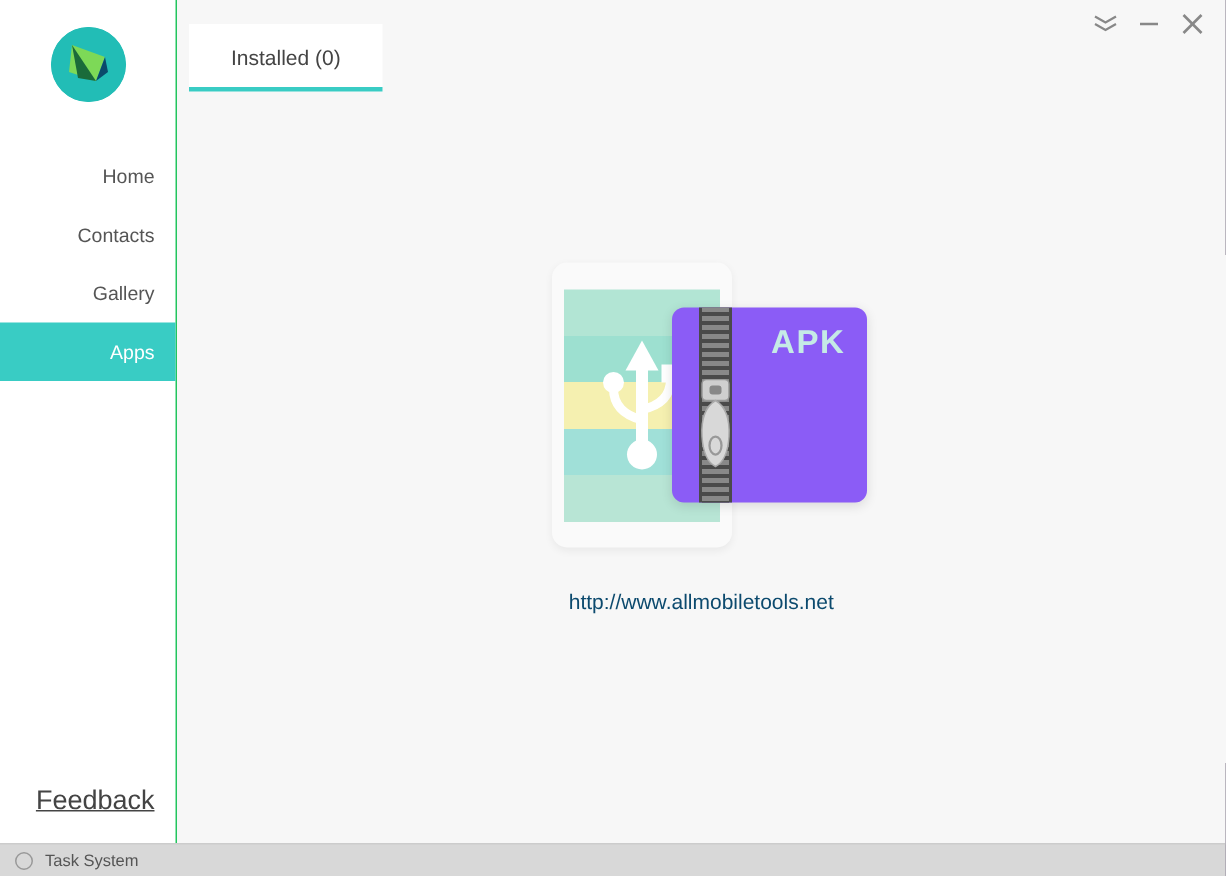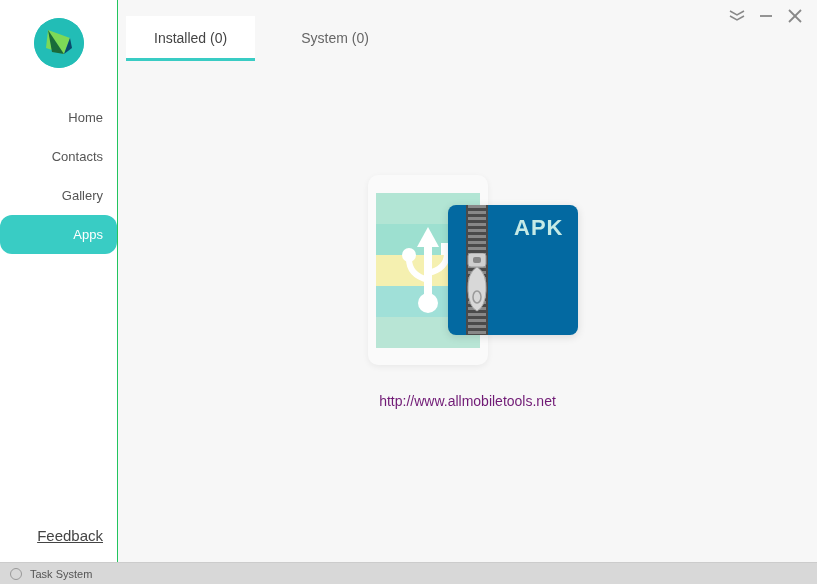--- a/index.html
+++ b/index.html
@@ -43,27 +43,26 @@
     .nav-item {
       text-align: right;
       padding: 12px 14px 12px 8px;
       font-size: 13px;
       color: #555;
       cursor: pointer;
     }
     .nav-item.active {
       background: #39ccc4;
       color: #fff;
-      border-radius: 12px;
     }
     .sidebar-spacer { flex: 1; }
     .feedback {
       text-align: right;
       padding: 10px 14px 18px 8px;
-      font-size: 15px;
+      font-size: 18px;
       color: #444;
       text-decoration: underline;
       cursor: pointer;
     }
     .content {
       flex: 1;
       background: #f7f7f7;
       display: flex;
       flex-direction: column;
       position: relative;
@@ -140,21 +139,21 @@
       display: flex;
       align-items: center;
       justify-content: center;
     }
     .apk-card {
       position: absolute;
       left: 90px;
       top: 30px;
       width: 130px;
       height: 130px;
-      background: #0369a1;
+      background: #8b5cf6;
       border-radius: 8px;
       box-shadow: 0 2px 8px rgba(0,0,0,0.12);
     }
     .apk-label {
       position: absolute;
       right: 14px;
       top: 10px;
       color: #c5eae6;
       font-size: 22px;
       font-weight: 600;
@@ -187,21 +186,21 @@
       width: 30px;
       height: 60px;
     }
     .empty-text {
       font-size: 17px;
       color: #444;
       margin-bottom: 10px;
     }
     .watermark {
       font-size: 14px;
-      color: #701a75;
+      color: #0c4a6e;
     }
     .statusbar {
       height: 22px;
       background: #d8d8d8;
       border-top: 1px solid #ccc;
       display: flex;
       align-items: center;
       padding: 0 10px;
       gap: 8px;
     }
@@ -270,23 +269,20 @@
           <svg width="16" height="16" viewBox="0 0 16 16">
             <line x1="2" y1="2" x2="14" y2="14" stroke="#888" stroke-width="1.8"></line>
             <line x1="14" y1="2" x2="2" y2="14" stroke="#888" stroke-width="1.8"></line>
           </svg>
         </span>
       </div>
 
       <div class="tabs">
         <div class="tab active">
           <span>Installed (0)</span>
-        </div>
-        <div class="tab">
-          <span>System (0)</span>
         </div>
       </div>
 
       <div class="empty-state">
         <div class="illustration">
           <div class="phone">
             <div class="phone-screen">
               <svg width="70" height="90" viewBox="0 0 70 90">
                 <circle cx="35" cy="78" r="10" fill="#fff"></circle>
                 <rect x="31" y="20" width="8" height="58" fill="#fff"></rect>

